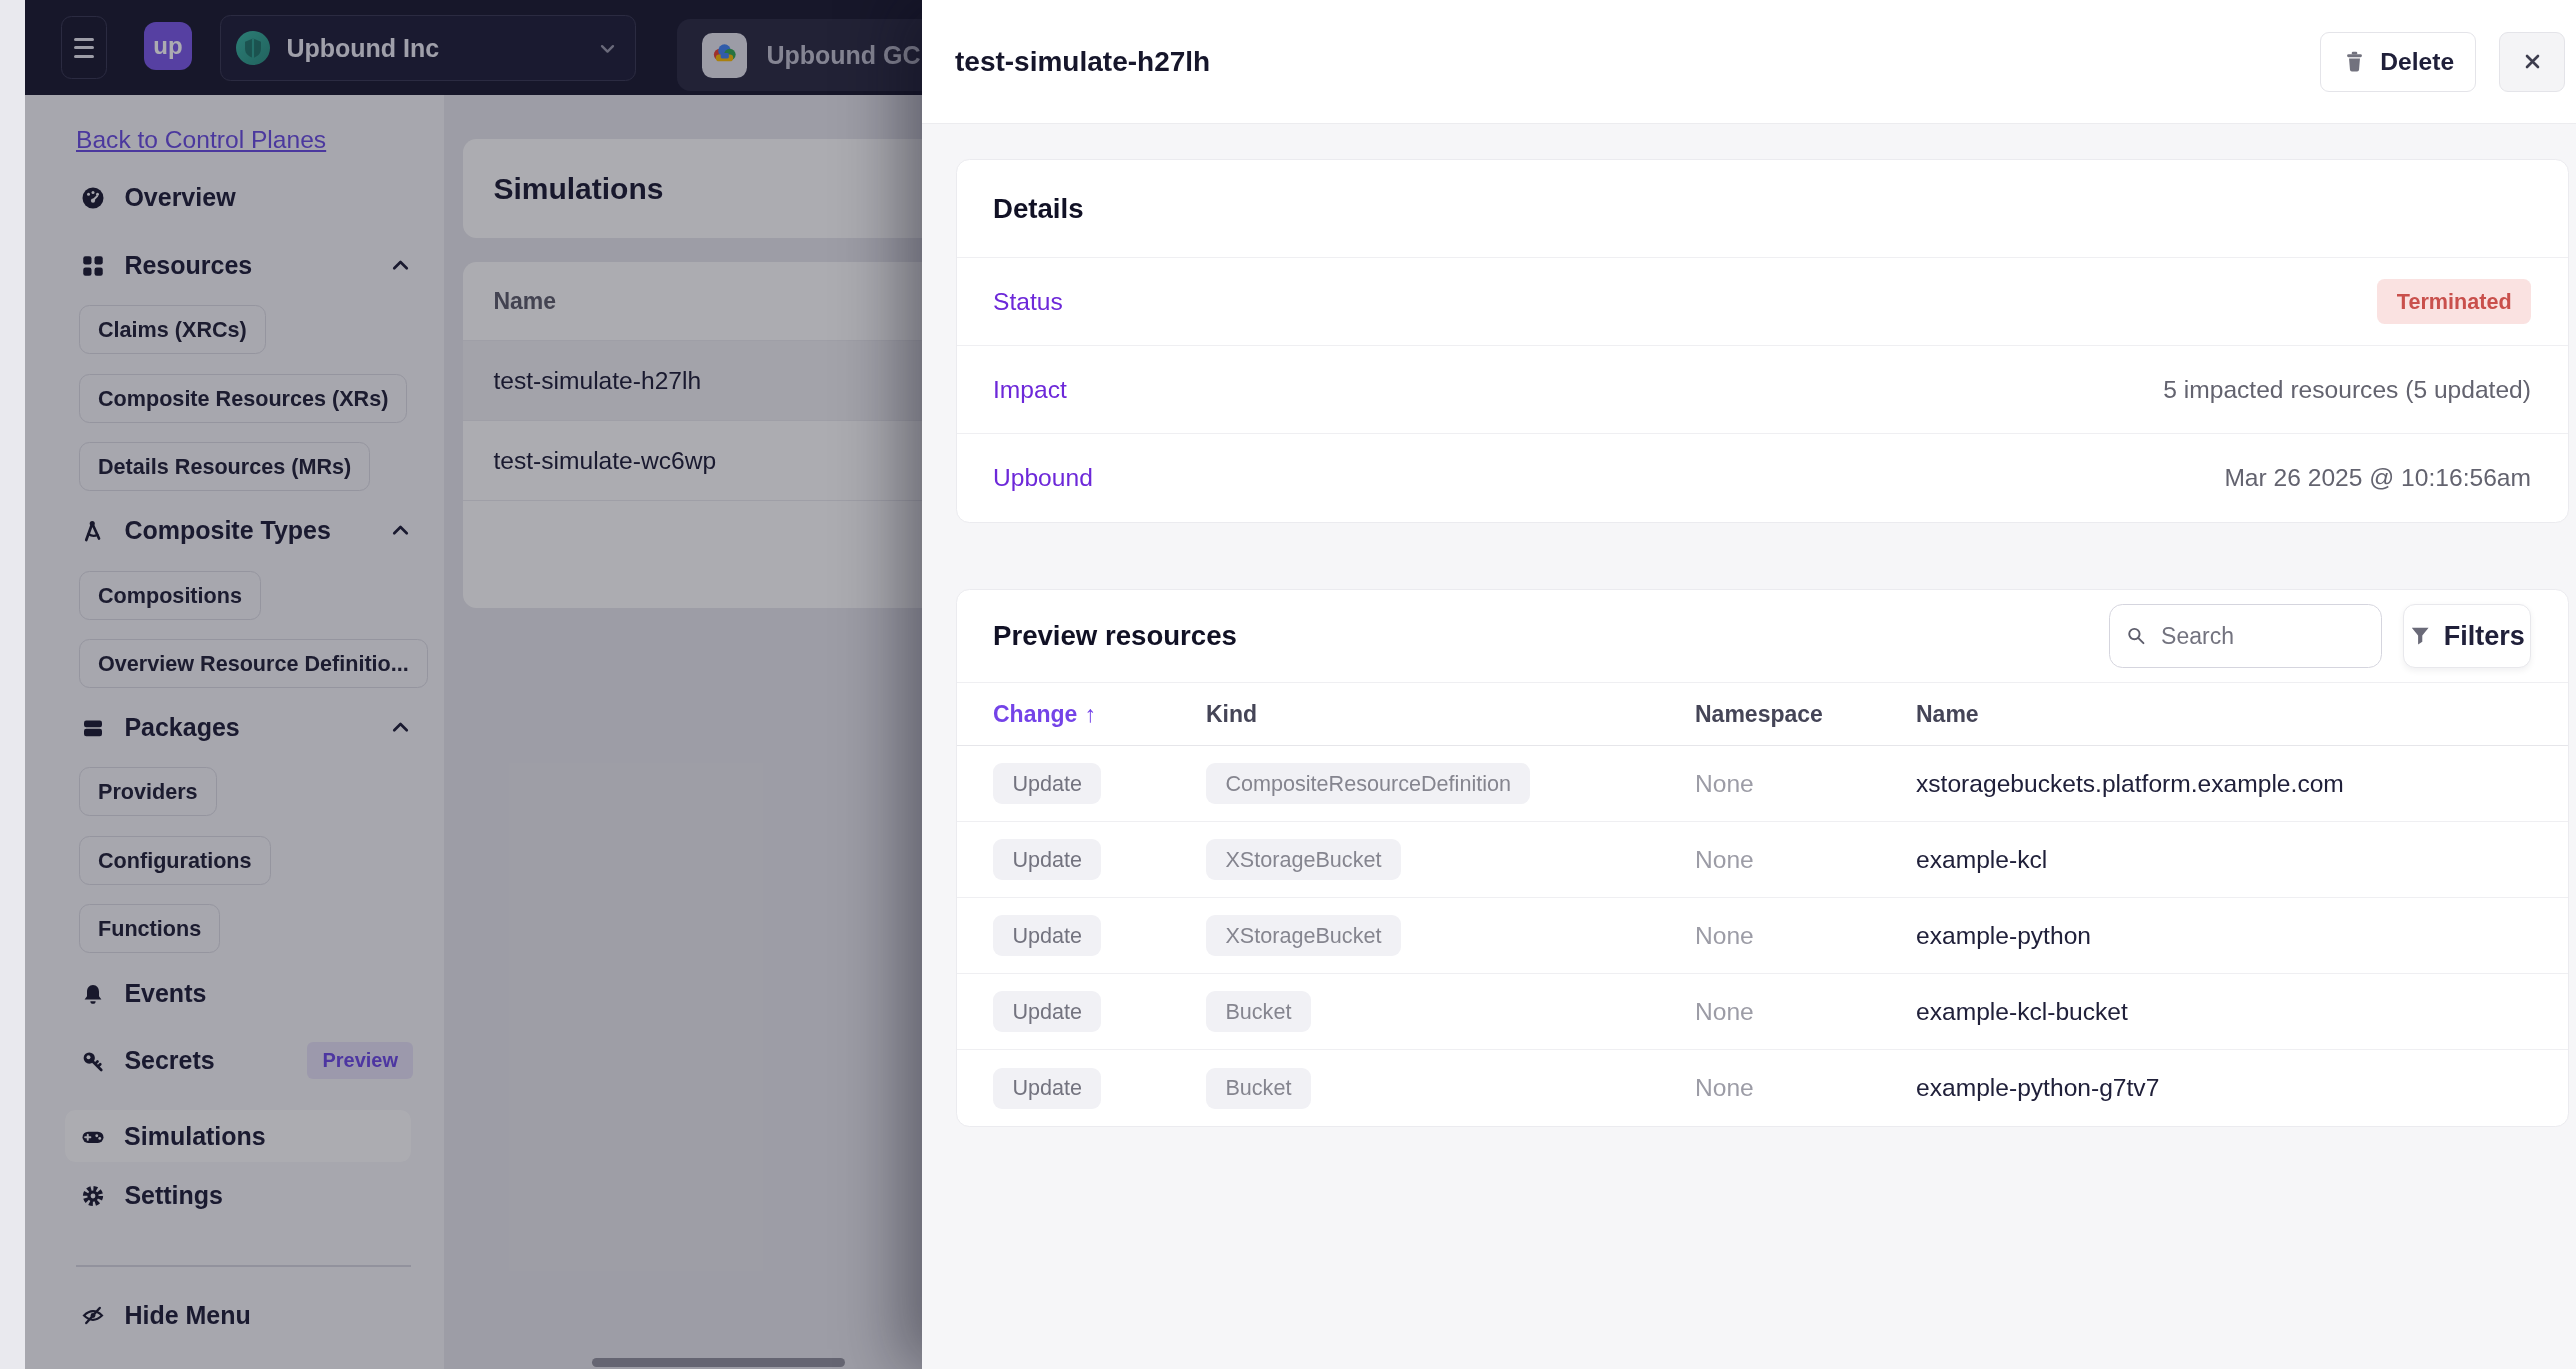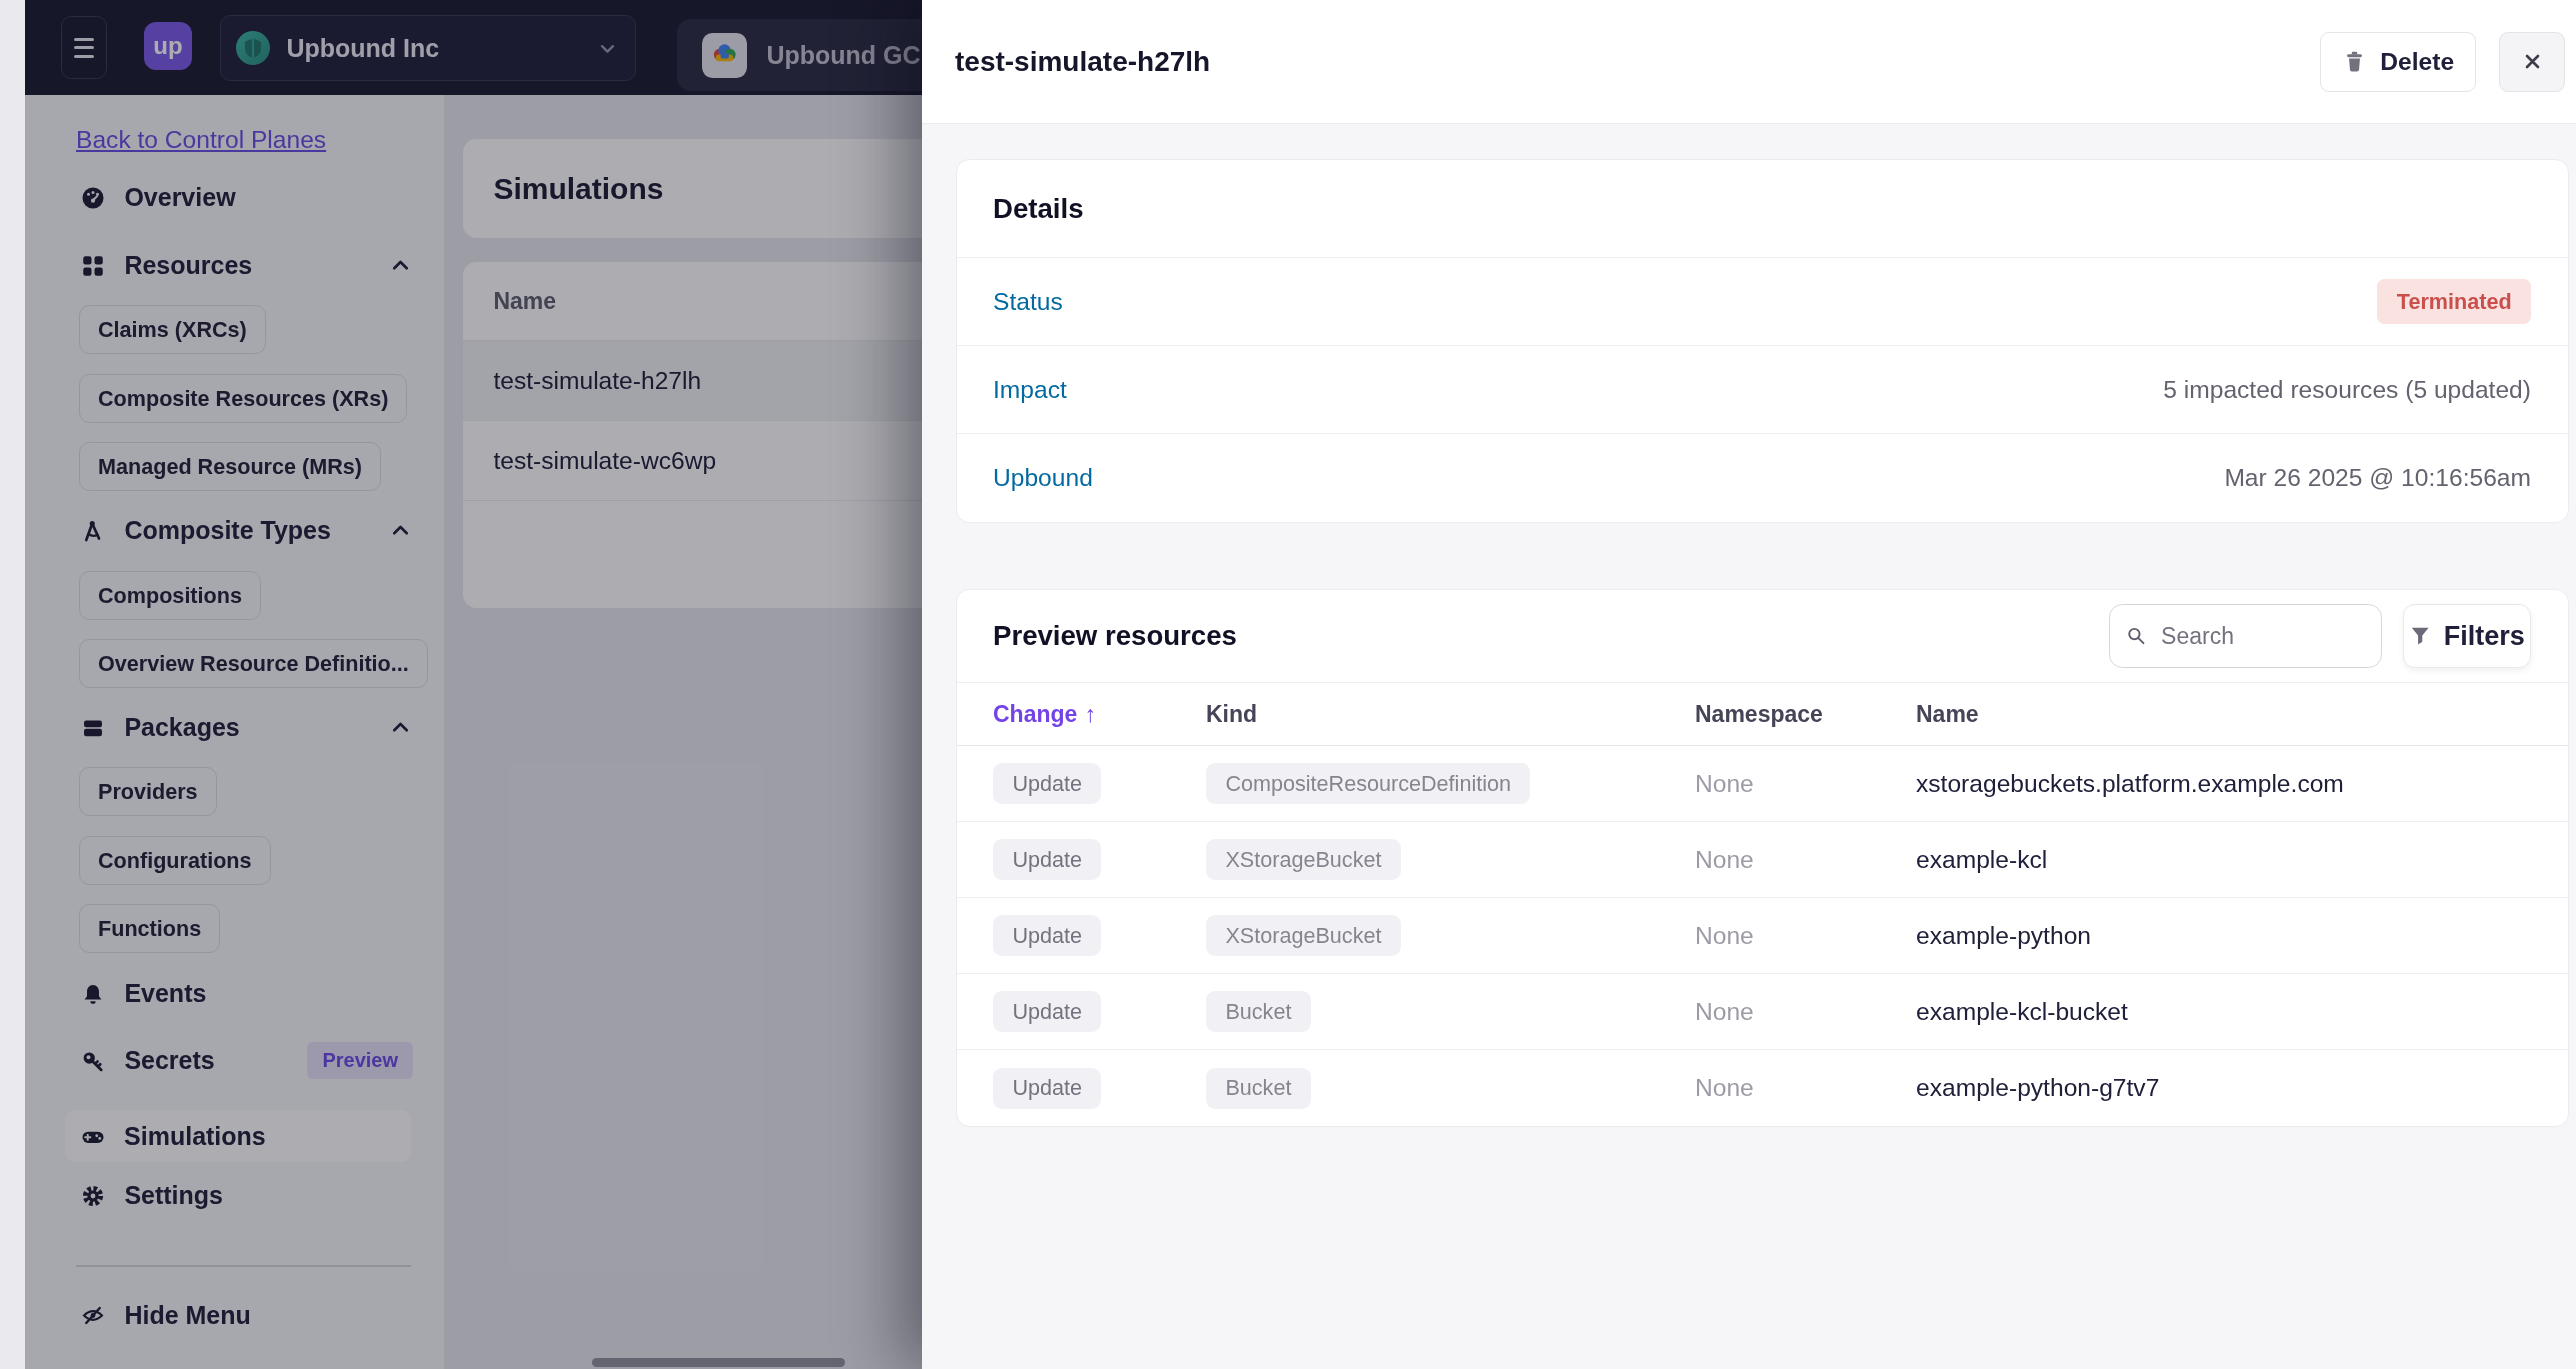--- a/index.html
+++ b/index.html
@@ -54,21 +54,21 @@
   .ph-actions{margin-left:auto;display:flex;align-items:center;gap:23px;}
   .btn-delete{height:60px;width:156px;border:1.5px solid #E4E4E9;border-radius:9px;background:#fff;display:flex;align-items:center;justify-content:center;gap:13.4px;cursor:pointer;}
   .btn-delete span{font-weight:700;font-size:24.6px;color:#20203A;}
   .btn-close{height:60px;width:66px;border:1.5px solid #E4E4E9;border-radius:9px;background:#F4F4F6;display:flex;align-items:center;justify-content:center;cursor:pointer;}
 
   .card{position:absolute;left:34px;width:1613px;background:#fff;border:1.5px solid #EBEBEF;border-radius:13.4px;overflow:hidden;}
   .details-card{top:159px;height:364px;}
   .card-head{height:98px;display:flex;align-items:center;padding:0 36px;font-weight:700;font-size:27.6px;color:#111125;border-bottom:1.5px solid #EFEFF2;}
   .d-row{height:88px;display:flex;align-items:center;padding:0 37px 0 36px;border-bottom:1.5px solid #EFEFF2;}
   .d-row:last-child{border-bottom:none;}
-  .d-label{font-size:24.6px;font-weight:500;color:#0369a1;}
+  .d-label{font-size:24.6px;font-weight:500;color:#6d28d9;}
   .d-val{margin-left:auto;font-size:24.6px;color:#63636F;}
   .badge-terminated{margin-left:auto;background:#FAE2E1;color:#C9504C;font-weight:600;font-size:21.6px;border-radius:7.5px;padding:9.7px 19.4px;}
 
   .impacted-card{top:589px;height:538px;}
   .imp-head{height:93px;display:flex;align-items:center;padding:0 37px 0 36px;border-bottom:1.5px solid #EFEFF2;}
   .imp-title{font-weight:700;font-size:27.6px;color:#111125;}
   .imp-tools{margin-left:auto;display:flex;align-items:center;gap:21px;}
   .search-box{width:273px;height:64px;border:1.5px solid #D5D5DE;border-radius:13.4px;background:#fff;display:flex;align-items:center;padding:0 15px 0 16.4px;}
   .search-box input{border:none;outline:none;width:100%;margin-left:12px;font-size:23px;color:#34344A;font-family:inherit;background:transparent;}
   .search-box input::placeholder{color:#73737F;}
@@ -164,21 +164,21 @@
         </svg>
     </div>
 
     <div class="spill" style="top:210px">
         <span>Claims (XRCs)</span>
       </div>
     <div class="spill" style="top:279px">
         <span>Composite Resources (XRs)</span>
       </div>
     <div class="spill" style="top:347px">
-        <span>Managed Resource (MRs)</span>
+        <span>Details Resources (MRs)</span>
       </div>
 
     <div class="srow" style="top:416px">
       <span class="ico">
         <svg width="24" height="24" viewBox="0 0 32 32">
             <path d="M15 6 L7 28 M15 6 L24 26" stroke="#1D1D33" stroke-width="3.6" stroke-linecap="round" fill="none"></path>
             <circle cx="15" cy="6" r="3.4" fill="#1D1D33"></circle>
             <path d="M10 20 q6 4.5 12 1" stroke="#1D1D33" stroke-width="3" fill="none" stroke-linecap="round"></path>
           </svg>
       </span>

